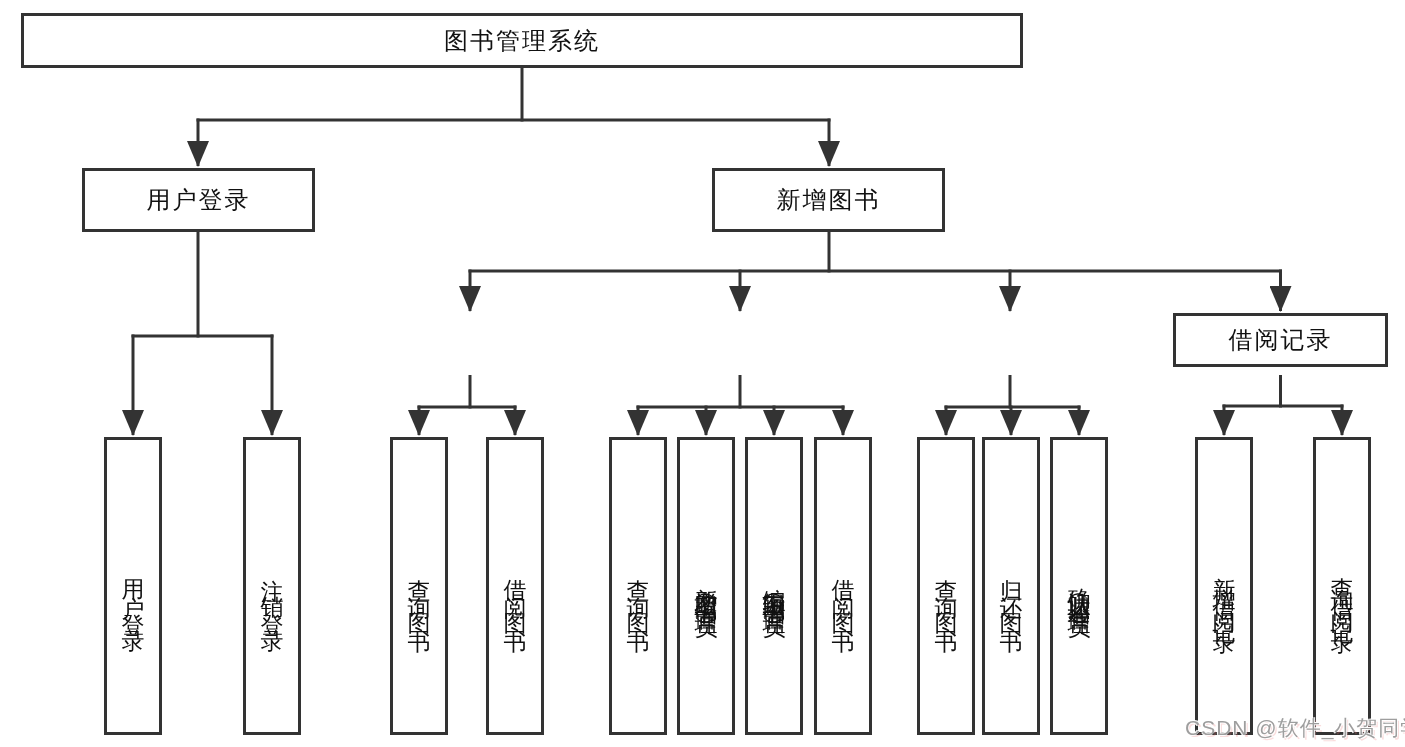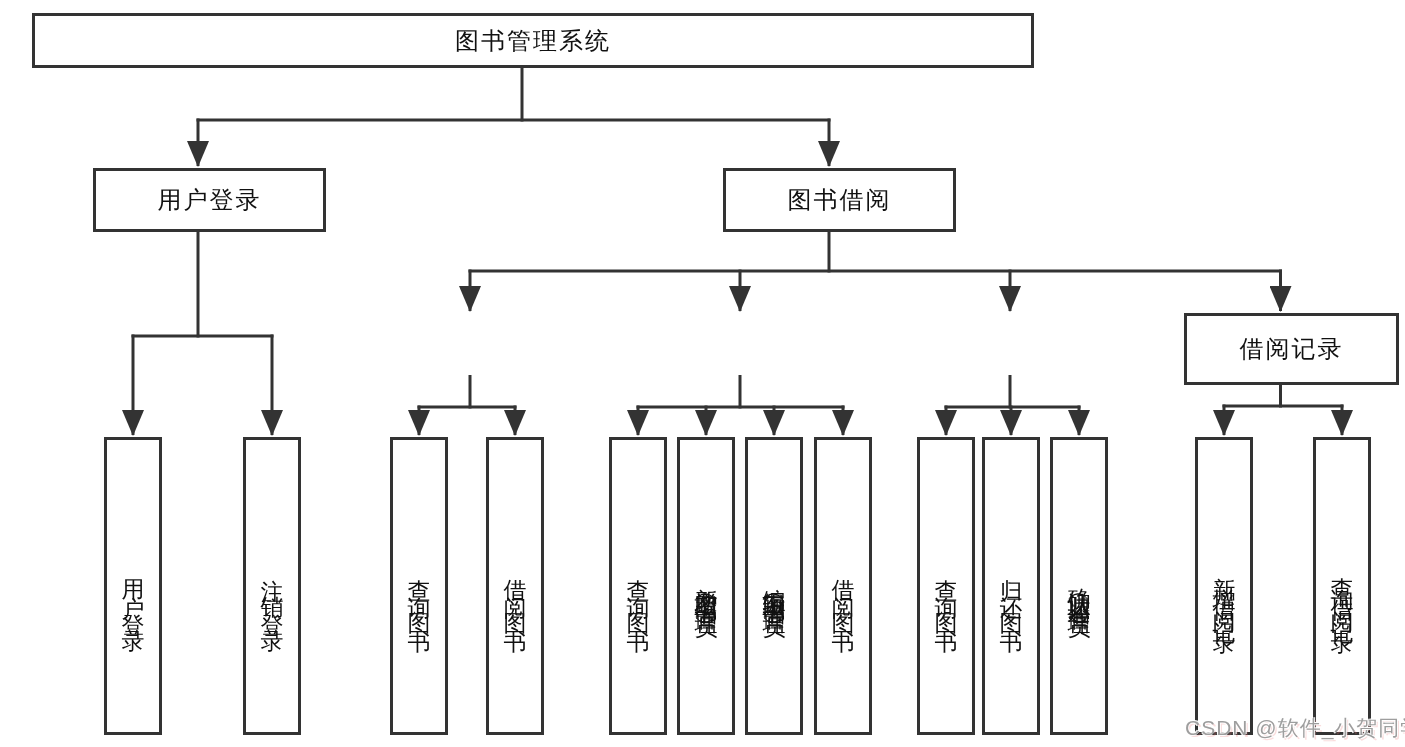--- a/index.html
+++ b/index.html
@@ -24,21 +24,20 @@
     pointer-events:none;
   }
   .hbox{
     position:absolute;
     box-sizing:border-box;
     border:3px solid var(--line);
     background:var(--bg);
     display:flex;
     align-items:center;
     justify-content:center;
-    margin-left:11px;
   }
   .hlabel{
     color:var(--text);
     font-size:24px;
     letter-spacing:2px;
     white-space:nowrap;
   }
   .vbox{
     position:absolute;
     box-sizing:border-box;
@@ -134,24 +133,24 @@
   </svg>
 
   <div class="hbox" style="left:21px;top:13px;width:1002px;height:55px">
     <span class="hlabel">图书管理系统</span>
   </div>
 
   <div class="hbox" style="left:82px;top:168px;width:233px;height:64px">
     <span class="hlabel">用户登录</span>
   </div>
   <div class="hbox" style="left:712px;top:168px;width:233px;height:64px">
-    <span class="hlabel">图书借阅</span>
+    <span class="hlabel">新增图书</span>
   </div>
 
-  <div class="hbox" style="left:1173px;top:313px;width:215px;height:72px">
+  <div class="hbox" style="left:1173px;top:313px;width:215px;height:54px">
     <span class="hlabel">借阅记录</span>
   </div>
 
   <div class="vbox" style="left:104px">
     <span class="vlabel ls4">用户登录</span>
   </div>
   <div class="vbox" style="left:243px">
     <span class="vlabel ls4">注销登录</span>
   </div>
 

